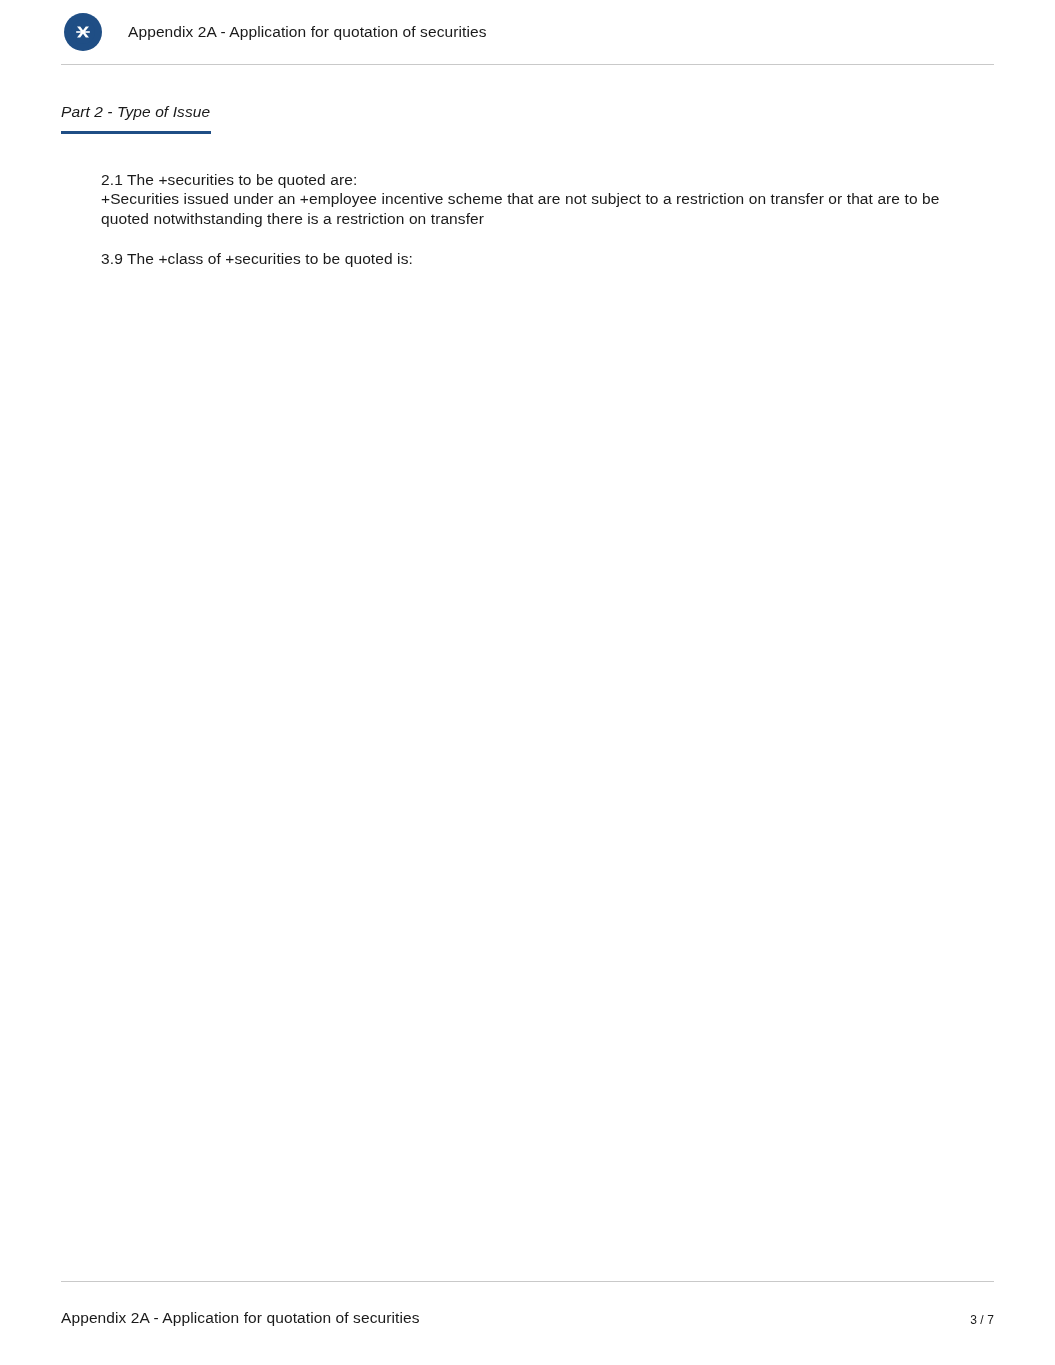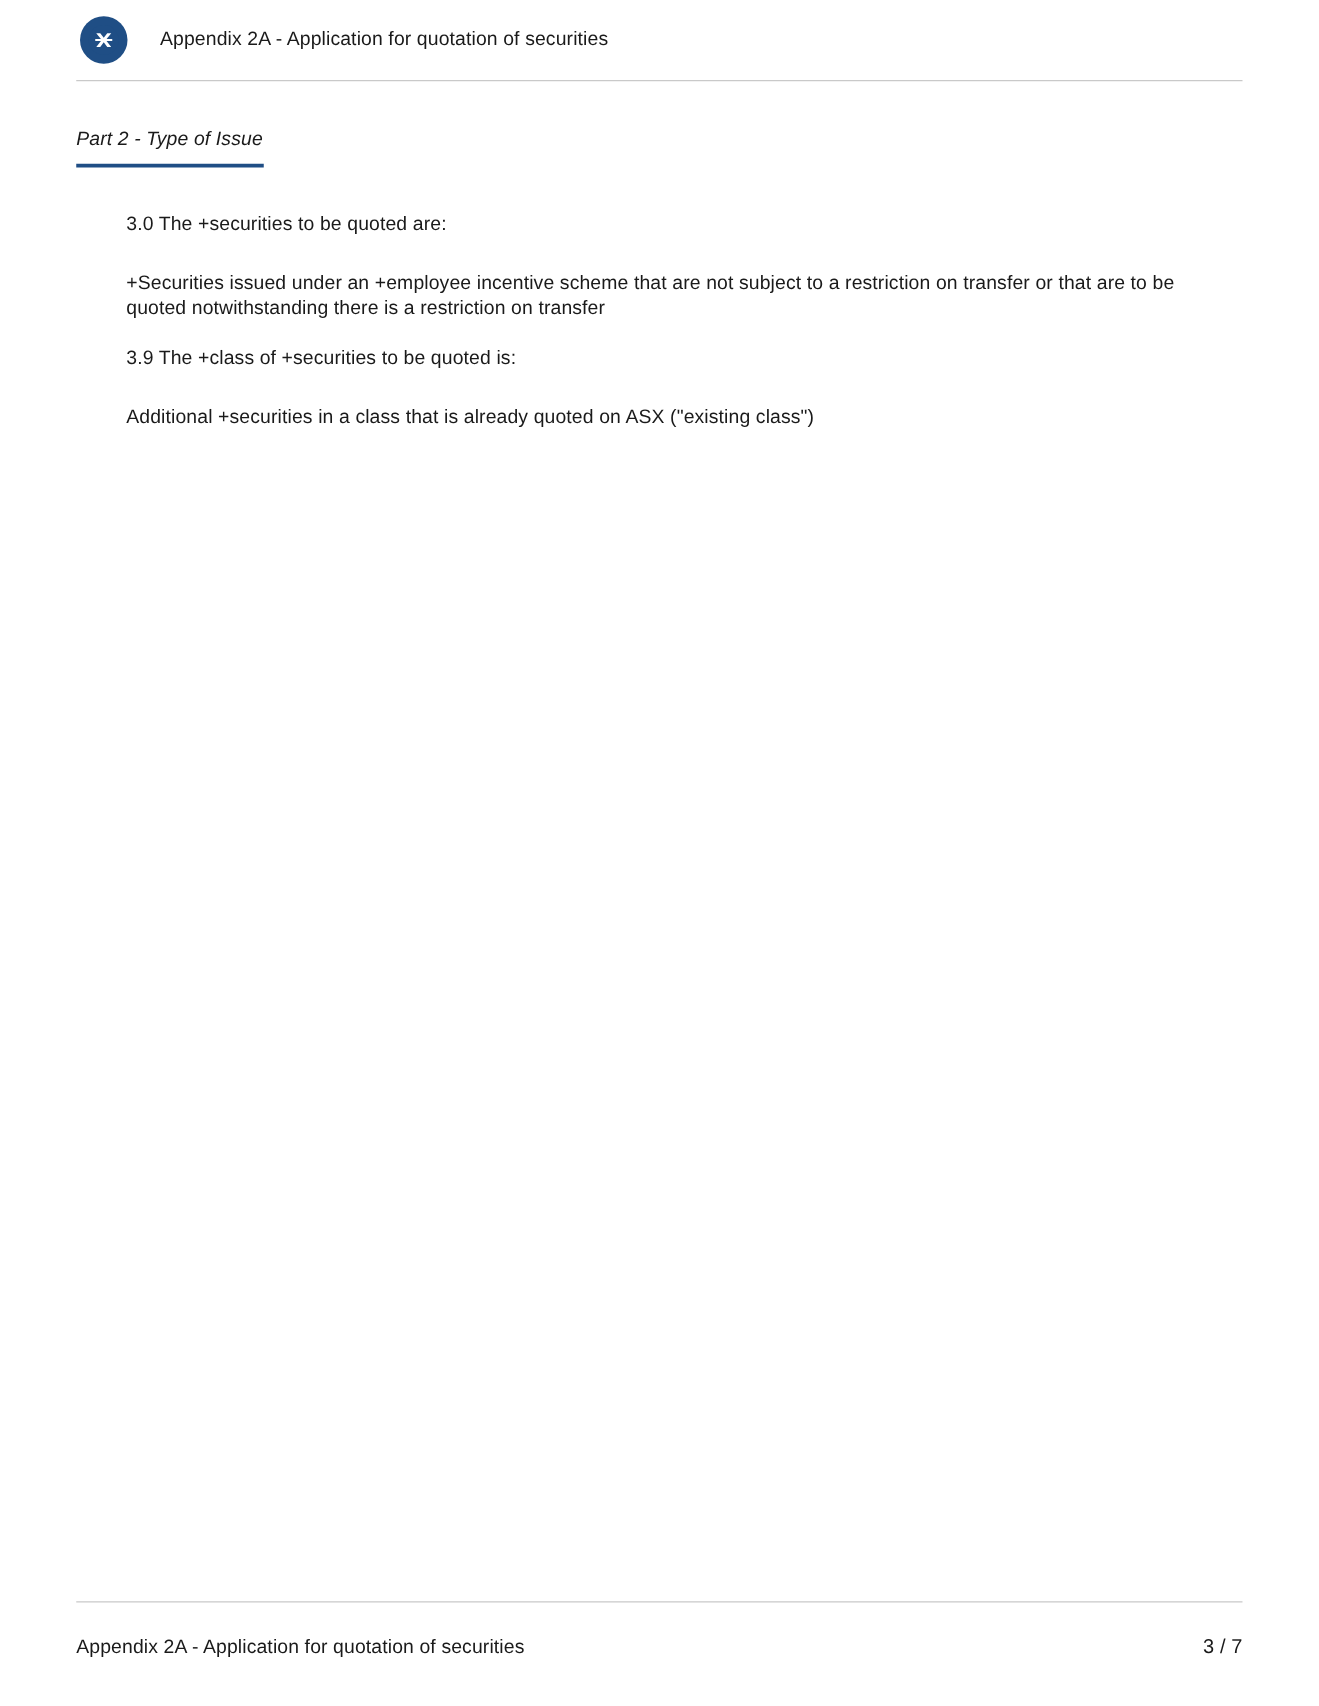--- a/index.html
+++ b/index.html
@@ -90,21 +90,20 @@
     line-height: 1.25;
     color: #1a1a1a;
     letter-spacing: 0.1px;
   }
   .qanswer {
     font-size: 15.5px;
     line-height: 1.27;
     color: #1a1a1a;
     letter-spacing: 0.1px;
     max-width: 840px;
-    margin-top: 28px;
   }
 
   
   .doc-footer {
     position: absolute;
     bottom: 36px;
     left: 61px;
     right: 61px;
     height: 48px;
     border-top: 1px solid #c9c9c9;
@@ -113,21 +112,21 @@
     justify-content: space-between;
     box-sizing: border-box;
     padding-bottom: 2px;
   }
   .footer-title {
     font-size: 15.5px;
     color: #1a1a1a;
     letter-spacing: 0.1px;
   }
   .footer-page {
-    font-size: 16px;
+    font-size: 12px;
     color: #1a1a1a;
     letter-spacing: 0.1px;
   }
 </style>
 </head>
 <body>
 
 <div class="page">
 
   <div class="doc-header">
@@ -144,27 +143,26 @@
   </div>
 
   <div class="section-title-wrap">
     <div class="section-title">Part 2 - Type of Issue</div>
     <div class="section-underline"></div>
   </div>
 
   <div class="content">
 
     <div class="qblock">
-      <div class="qlabel">3.0 The +securities to be quoted are:</div>
+      <div class="qlabel">2.1 The +securities to be quoted are:</div>
       <div class="qanswer">+Securities issued under an +employee incentive scheme that are not subject to a restriction on transfer or that are to be quoted notwithstanding there is a restriction on transfer</div>
     </div>
 
     <div class="qblock">
       <div class="qlabel">3.9 The +class of +securities to be quoted is:</div>
-      <div class="qanswer">Additional +securities in a class that is already quoted on ASX ("existing class")</div>
     </div>
 
   </div>
 
   <div class="doc-footer">
     <div class="footer-title">Appendix 2A - Application for quotation of securities</div>
     <div class="footer-page">3 / 7</div>
   </div>
 
 </div>

